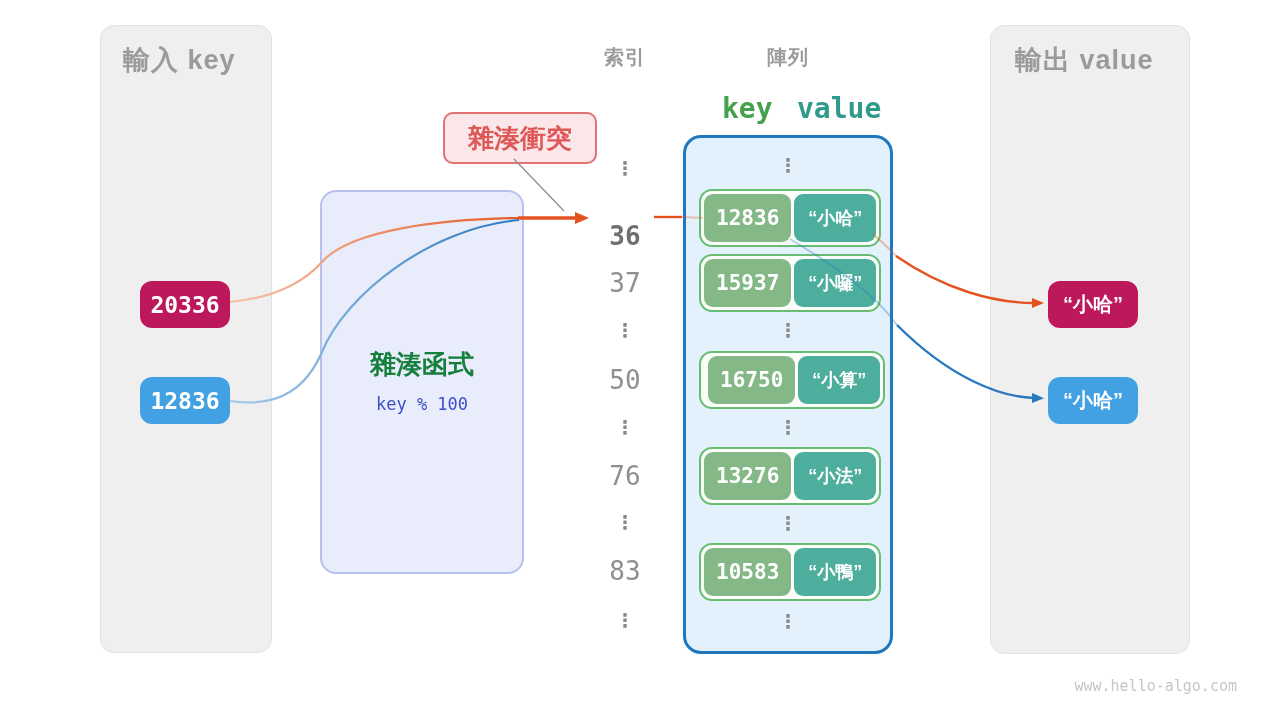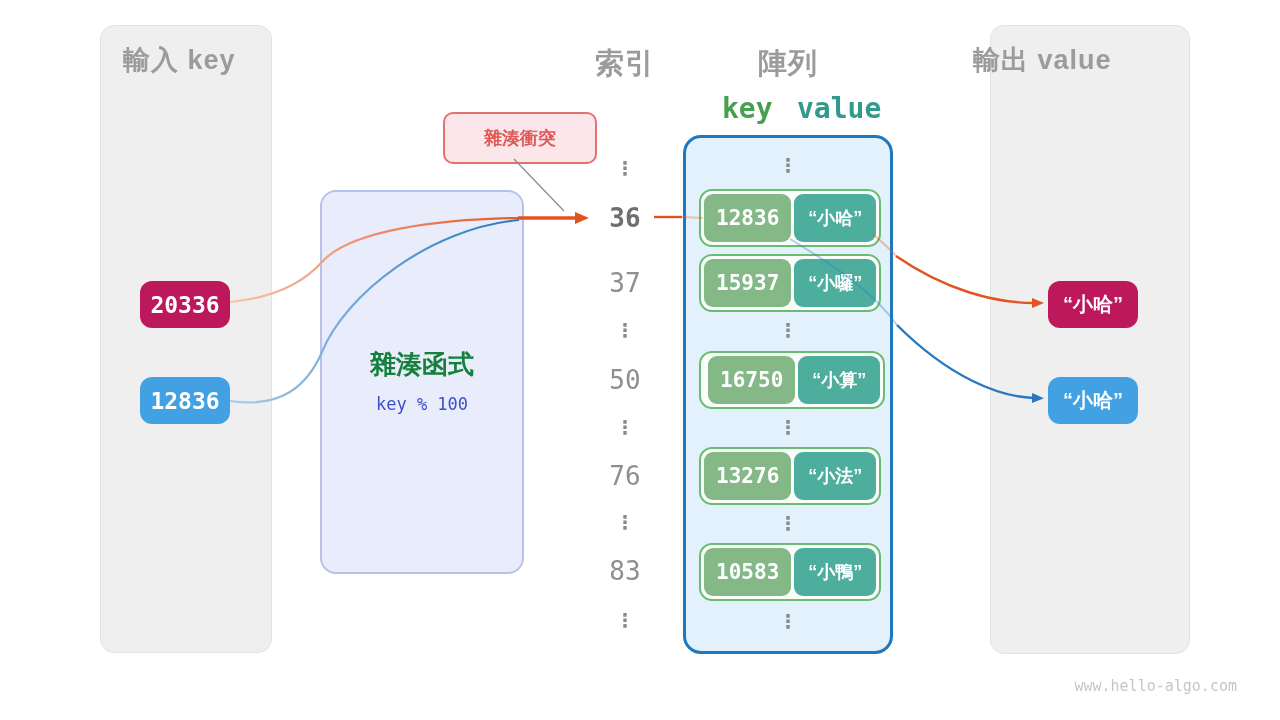--- a/index.html
+++ b/index.html
@@ -9,21 +9,21 @@
   }
   .abs{position:absolute;}
   .panel{
     background:#EFEFEF;border:1px solid #E2E2E2;border-radius:14px;
   }
   .panel-title{
     position:absolute;font-size:27px;font-weight:bold;color:#9B9B9B;
     white-space:nowrap;letter-spacing:1px;
   }
   .col-head{
-    position:absolute;font-size:29px;font-weight:bold;color:#9B9B9B;
+    position:absolute;font-size:20px;font-weight:bold;color:#9B9B9B;
     text-align:center;white-space:nowrap;letter-spacing:1px;
   }
   .kv-head{
     position:absolute;font-family:"DejaVu Sans Mono",monospace;
     font-size:28px;font-weight:bold;white-space:nowrap;
   }
   .key-chip{
     position:absolute;width:90px;height:47px;border-radius:12px;
     display:flex;align-items:center;justify-content:center;
     color:#fff;font-family:"DejaVu Sans Mono",monospace;
@@ -45,21 +45,21 @@
     font-size:26px;font-weight:bold;color:#15803d;
   }
   .hash-formula{
     position:absolute;left:0;top:202px;width:100%;text-align:center;
     font-family:"DejaVu Sans Mono",monospace;font-size:17px;color:#3C50C8;
   }
   .collision-badge{
     position:absolute;left:443px;top:112px;width:150px;height:48px;
     background:#FBE7E9;border:2px solid #E4706F;border-radius:10px;
     display:flex;align-items:center;justify-content:center;
-    font-size:18px;font-weight:bold;color:#DF5858;z-index:6;
+    font-size:26px;font-weight:bold;color:#DF5858;z-index:6;
   }
   .idx-cell{
     position:absolute;left:585px;width:80px;text-align:center;
     font-family:"DejaVu Sans Mono",monospace;font-size:26px;color:#8F8F8F;
     line-height:32px;
   }
   .idx-cell.bold{font-weight:bold;color:#6F6F6F;}
   .dots{
     font-family:"DejaVu Sans",sans-serif;font-size:19px;font-weight:bold;
     color:#8A8A8A;line-height:26px;
@@ -110,21 +110,21 @@
 </div>
 
 <div class="collision-badge">雜湊衝突</div>
 
 <div class="col-head" style="left:585px;top:44px;width:80px;">索引</div>
 <div class="col-head" style="left:748px;top:44px;width:80px;">陣列</div>
 <div class="kv-head" style="left:722px;top:92px;color:#46A14E;">key</div>
 <div class="kv-head" style="left:797px;top:92px;color:#319A8D;">value</div>
 
 <div class="idx-cell dots" style="top:155px;">⋮</div>
-<div class="idx-cell bold" style="top:202px;">36</div>
+<div class="idx-cell bold" style="top:220px;">36</div>
 <div class="idx-cell" style="top:267px;">37</div>
 <div class="idx-cell dots" style="top:317px;">⋮</div>
 <div class="idx-cell" style="top:364px;">50</div>
 <div class="idx-cell dots" style="top:414px;">⋮</div>
 <div class="idx-cell" style="top:460px;">76</div>
 <div class="idx-cell dots" style="top:509px;">⋮</div>
 <div class="idx-cell" style="top:555px;">83</div>
 <div class="idx-cell dots" style="top:607px;">⋮</div>
 
 <div class="array-box"></div>
@@ -149,21 +149,21 @@
   <div class="pair-val">“小法”</div>
 </div>
 <div class="arr-dots dots" style="top:510px;">⋮</div>
 <div class="pair" style="top:543px;">
   <div class="pair-key">10583</div>
   <div class="pair-val">“小鴨”</div>
 </div>
 <div class="arr-dots dots" style="top:608px;">⋮</div>
 
 <div class="abs panel" style="left:990px;top:25px;width:198px;height:627px;"></div>
-<div class="panel-title" style="left:973px;top:42px;">輸出 value</div>
+<div class="panel-title" style="left:1015px;top:42px;">輸出 value</div>
 <div class="out-chip chip-orange" style="left:1048px;top:281px;">“小哈”</div>
 <div class="out-chip chip-blue" style="left:1048px;top:377px;">“小哈”</div>
 
 <div class="watermark">www.hello-algo.com</div>
 
 <svg class="overlay" width="1280" height="720" viewBox="0 0 1280 720">
   <defs>
     <linearGradient id="gradO" gradientUnits="userSpaceOnUse" x1="230" y1="0" x2="540" y2="0">
       <stop offset="0" stop-color="#F6C3AB"></stop>
         <stop offset="1" stop-color="#E2531F"></stop>

